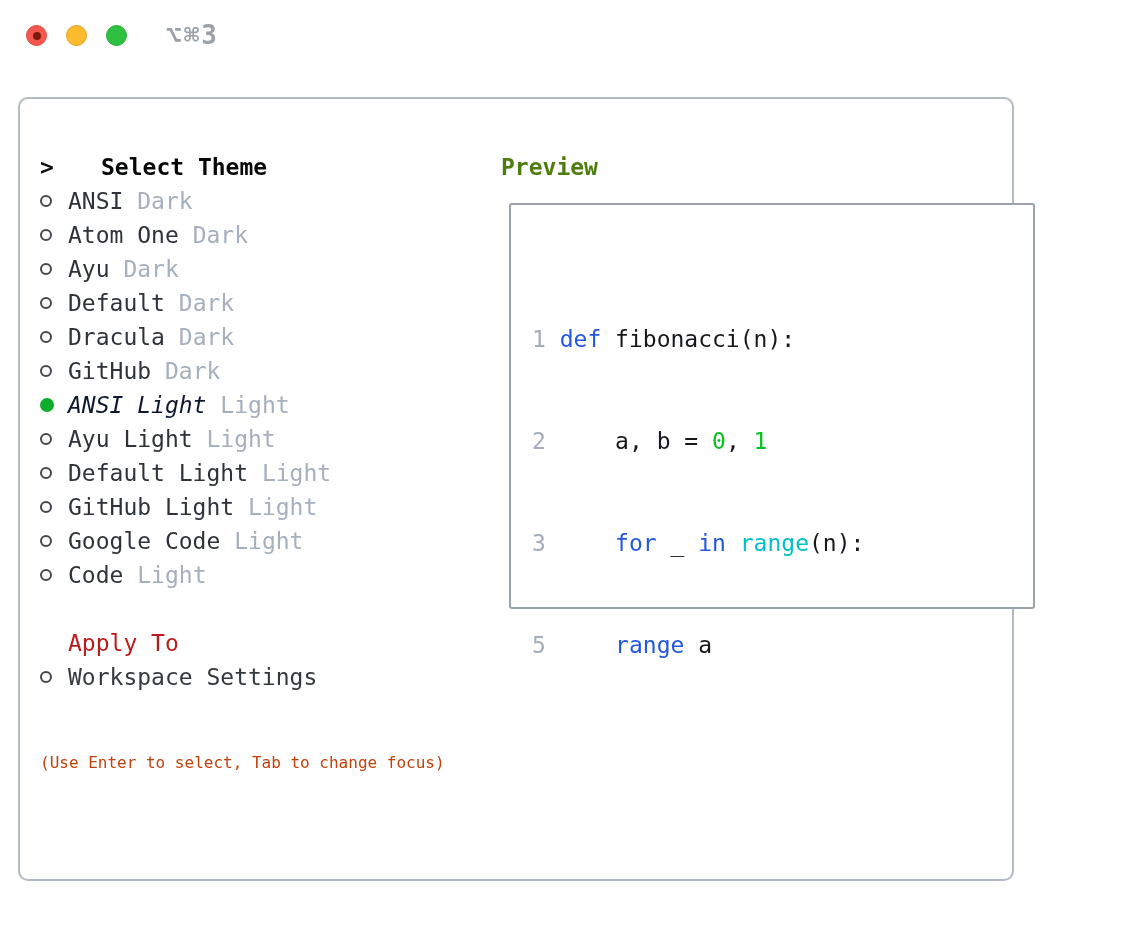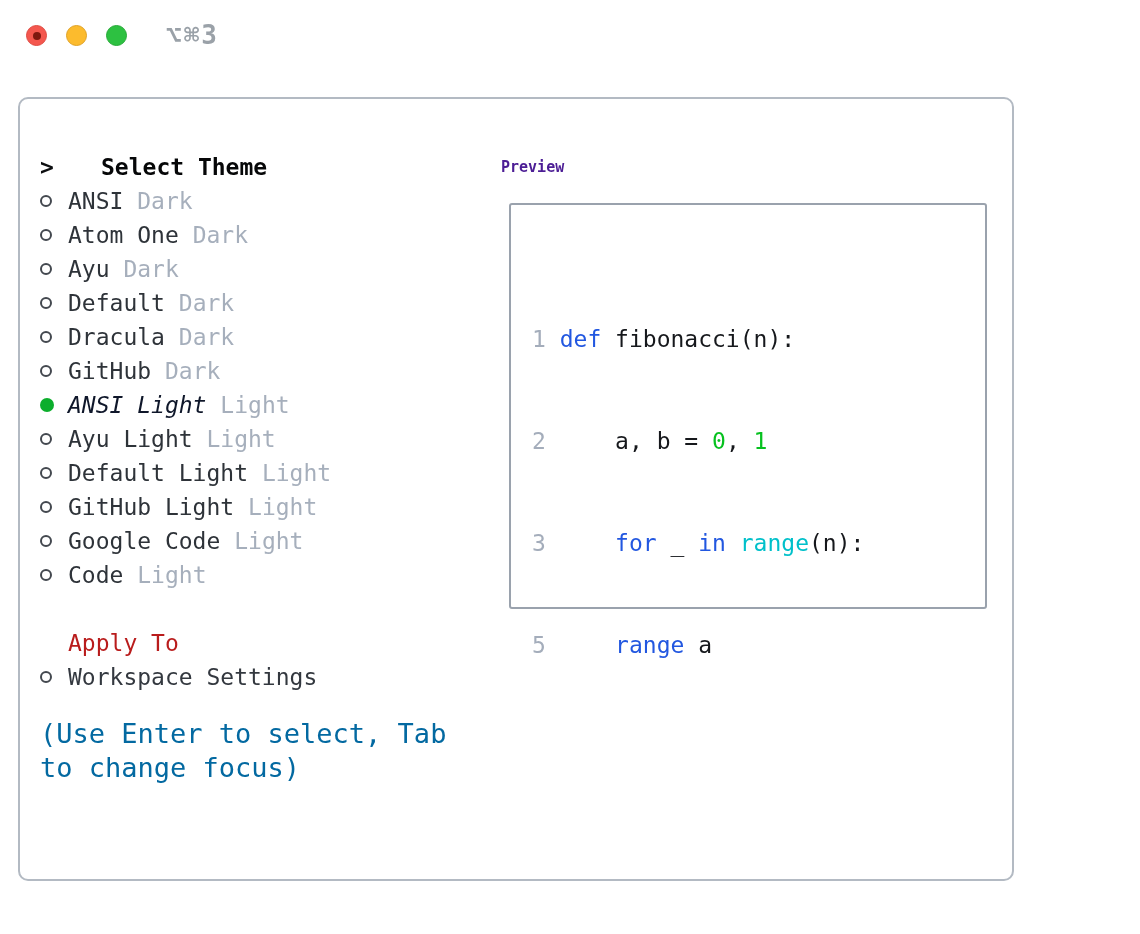--- a/index.html
+++ b/index.html
@@ -47,30 +47,30 @@
     display:inline-block;
   }
   .row.selected .radio { width:14px; height:14px; border:none; background:#0cae2c; }
   .section-title { font-weight:bold; color:#060708;margin-left:33px; }
   .apply-title { color:#b91c1c; }
   .theme-name { color:#2e3339; }
   .row.selected .theme-name, .row.selected .option-label { color:#0f172a;font-style:italic; }
   .tag { color:#a6afbc; margin-left:0.603em; }
   .option-label { color:#33383f; }
   .hint {
-    margin-top:23px; color:#0369a1; font-size:27px; line-height:34px; width:424px;
+    margin-top:52px; color:#c2410c; font-size:16px; line-height:34px; width:424px;
   }
 
   
   .preview-title {
     position:absolute; left:481px; top:51px; height:34px; line-height:34px;
-    font-size:15px; font-weight:bold; color:#4c1d95;
+    font-size:23px; font-weight:bold; color:#4d7c0f;
   }
   .preview-box {
-    position:absolute; left:489px; top:104px; width:478px; height:406px;
+    position:absolute; left:489px; top:104px; width:526px; height:406px;
     border:2px solid #9aa2ad; border-radius:3px; background:#ffffff;
   }
   .code {
     position:absolute; left:21px; top:49px; right:4px;
     font-size:23px; line-height:34px; white-space:pre;
   }
   .cl { height:34px; }
   .num { color:#a4adbb; }
   .pl  { color:#16181c; }
   .kw  { color:#2257e0; }

